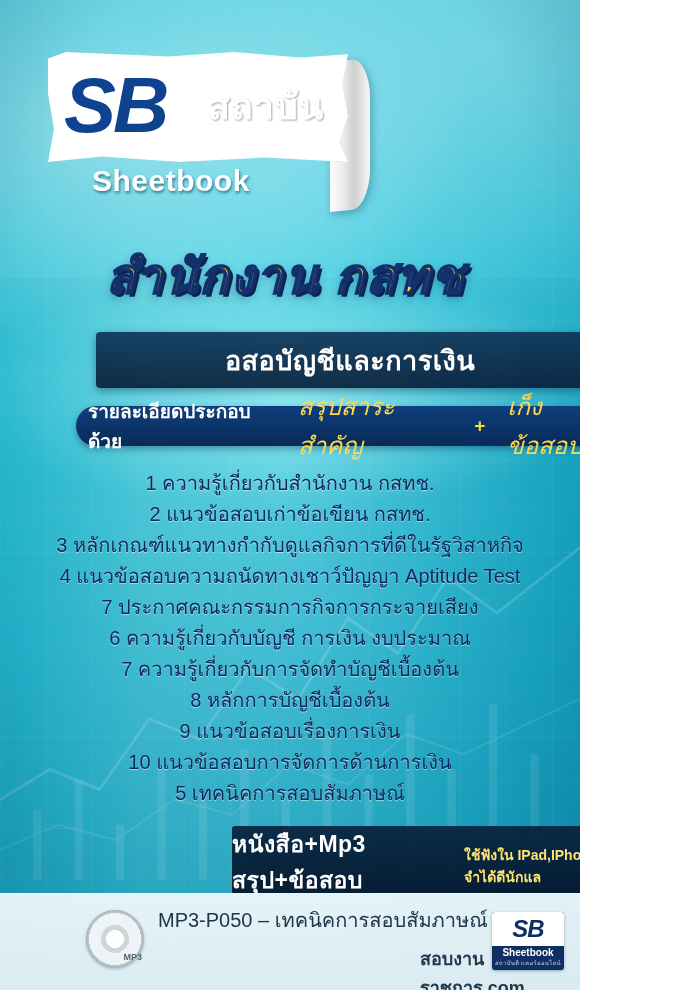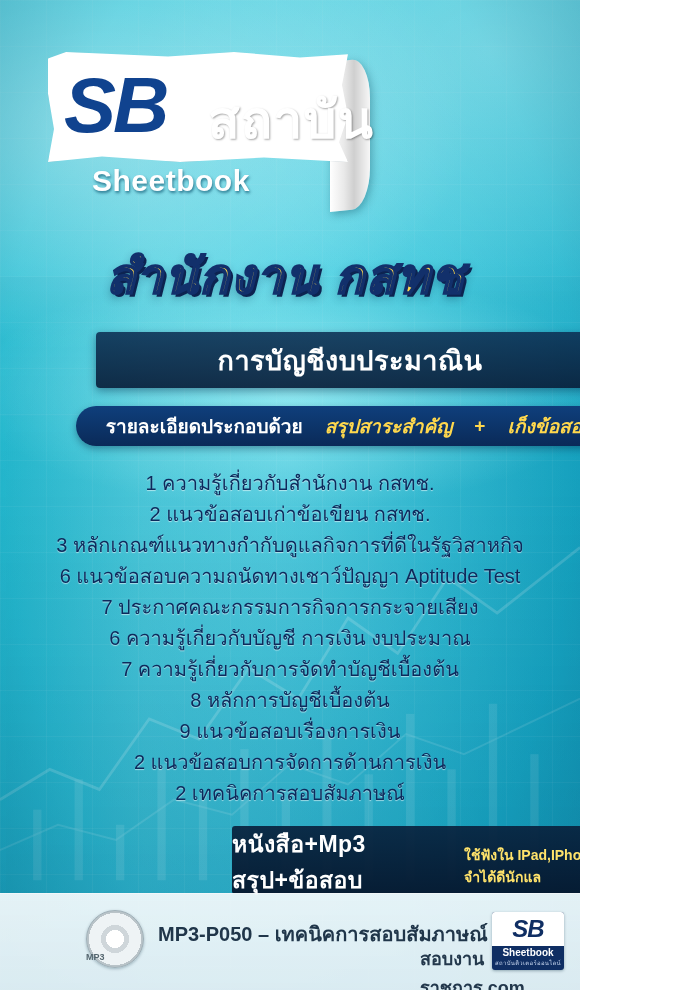--- a/index.html
+++ b/index.html
@@ -118,21 +118,21 @@
     font-style: italic;
     color: #10438f;
     letter-spacing: -3px;
     line-height: 86px;
     text-shadow: 2px 2px 0 rgba(255,255,255,0.6);
   }
   .logo-thai {
     position: absolute;
     left: 160px;
     top: 26px;
-    font-size: 52px;
+    font-size: 36px;
     font-weight: bold;
     color: #ffffff;
     text-shadow: 1px 1px 2px rgba(0,0,0,0.35);
     letter-spacing: 1px;
   }
   .logo-word {
     position: absolute;
     left: 44px;
     top: 112px;
     font-size: 30px;
@@ -197,25 +197,24 @@
     gap: 22px;
     padding: 0 12px;
     box-sizing: border-box;
   }
   .hl-plain {
     font-size: 19px;
     font-weight: bold;
     color: #ffffff;
   }
   .hl-accent {
-    font-size: 19px;
-    font-weight: bold;
+    font-size: 24px;
+    font-weight: normal;
     font-style: italic;
     color: #ffd84d;
-    text-align: right;
   }
   .hl-plus {
     font-size: 19px;
     font-weight: bold;
     color: #ffd84d;
   }
 
   
   .topic-list {
     position: absolute;
@@ -280,31 +279,31 @@
     border-radius: 50%;
     background: radial-gradient(circle at 50% 50%, #ffffff 0 9px, #cfd6da 9px 14px, #eef3f5 14px 26px, #b9c3c8 26px 28px);
     border: 1px solid #9fb0b8;
     box-shadow: 0 1px 3px rgba(0,40,60,0.3);
   }
   .mp3-label {
     position: absolute;
     left: 86px;
     top: 58px;
     width: 56px;
-    text-align: left;
+    text-align: right;
     font-size: 9px;
     font-weight: bold;
     color: #55666f;
   }
   .mp3-code {
     position: absolute;
     left: 158px;
-    top: 24px;
+    top: 10px;
     font-size: 20px;
-    font-weight: bold;
+    font-weight: normal;
     color: #20364a;
   }
   .site-name {
     position: absolute;
     left: 420px;
     top: 50px;
     font-size: 18px;
     font-weight: bold;
     color: #23384c;
   }
@@ -391,42 +390,42 @@
     <div class="logo-curl"></div>
     <div class="logo-torn"></div>
     <div class="logo-sb">SB</div>
     <div class="logo-thai">สถาบัน</div>
     <div class="logo-word">Sheetbook</div>
   </div>
 
   <div class="main-title">สำนักงาน กสทช</div>
 
   <div class="subtitle-bar">
-    <span class="subtitle-text">การบัญชีงบประมาณิน</span>
+    <span class="subtitle-text">อสอบัญชีและการเงิน</span>
   </div>
 
   <div class="highlight-bar">
     <span class="hl-plain">รายละเอียดประกอบด้วย</span>
     <span class="hl-accent">สรุปสาระสำคัญ</span>
     <span class="hl-plus">+</span>
     <span class="hl-accent">เก็งข้อสอบ</span>
   </div>
 
   <div class="topic-list">
     <div class="topic-item">1 ความรู้เกี่ยวกับสำนักงาน กสทช.</div>
     <div class="topic-item">2 แนวข้อสอบเก่าข้อเขียน กสทช.</div>
     <div class="topic-item">3 หลักเกณฑ์แนวทางกำกับดูแลกิจการที่ดีในรัฐวิสาหกิจ</div>
-    <div class="topic-item">6 แนวข้อสอบความถนัดทางเชาว์ปัญญา Aptitude Test</div>
+    <div class="topic-item">4 แนวข้อสอบความถนัดทางเชาว์ปัญญา Aptitude Test</div>
     <div class="topic-item">7 ประกาศคณะกรรมการกิจการกระจายเสียง</div>
     <div class="topic-item">6 ความรู้เกี่ยวกับบัญชี การเงิน งบประมาณ</div>
     <div class="topic-item">7 ความรู้เกี่ยวกับการจัดทำบัญชีเบื้องต้น</div>
     <div class="topic-item">8 หลักการบัญชีเบื้องต้น</div>
     <div class="topic-item">9 แนวข้อสอบเรื่องการเงิน</div>
-    <div class="topic-item">2 แนวข้อสอบการจัดการด้านการเงิน</div>
-    <div class="topic-item">2 เทคนิคการสอบสัมภาษณ์</div>
+    <div class="topic-item">10 แนวข้อสอบการจัดการด้านการเงิน</div>
+    <div class="topic-item">5 เทคนิคการสอบสัมภาษณ์</div>
   </div>
 
   <div class="bottom-banner">
     <div class="banner-line1">หนังสือ+Mp3 สรุป+ข้อสอบ</div>
     <div class="banner-line2">ใช้ฟังใน IPad,IPhone,มือถือ,รถยนต์ จำได้ดีนักแล</div>
   </div>
 
   <div class="footer">
     <div class="mp3-disc"></div>
     <div class="mp3-label">MP3</div>

